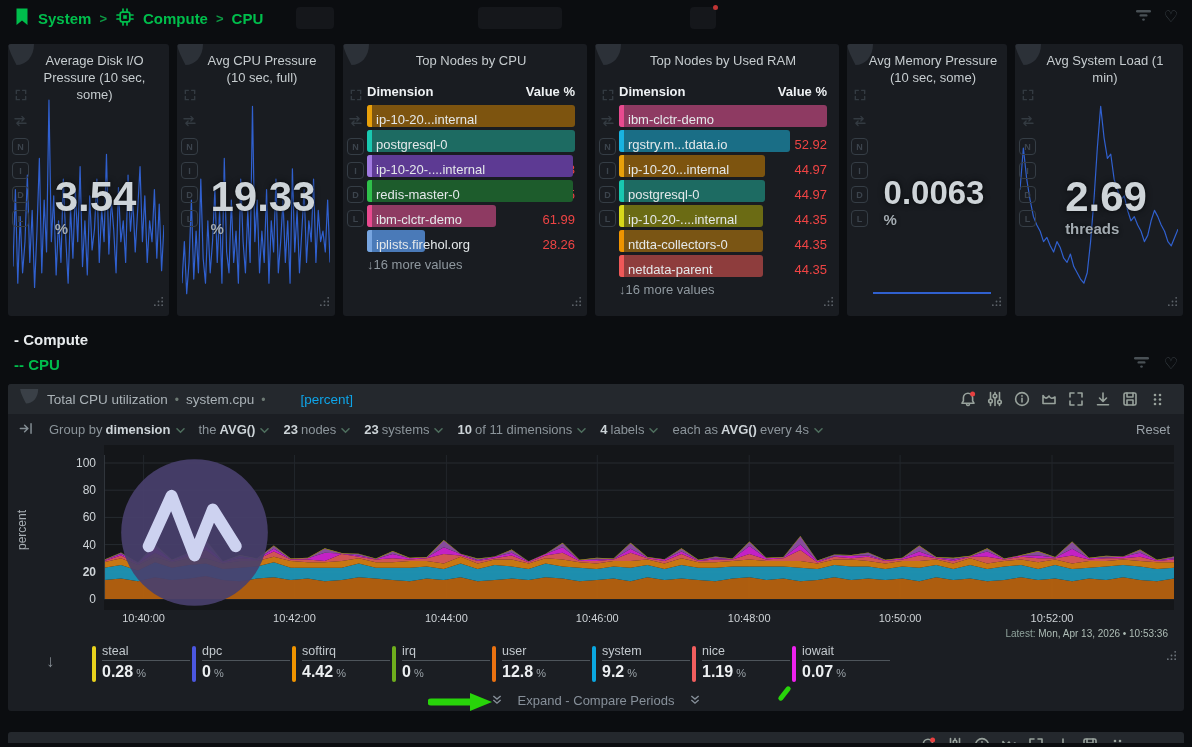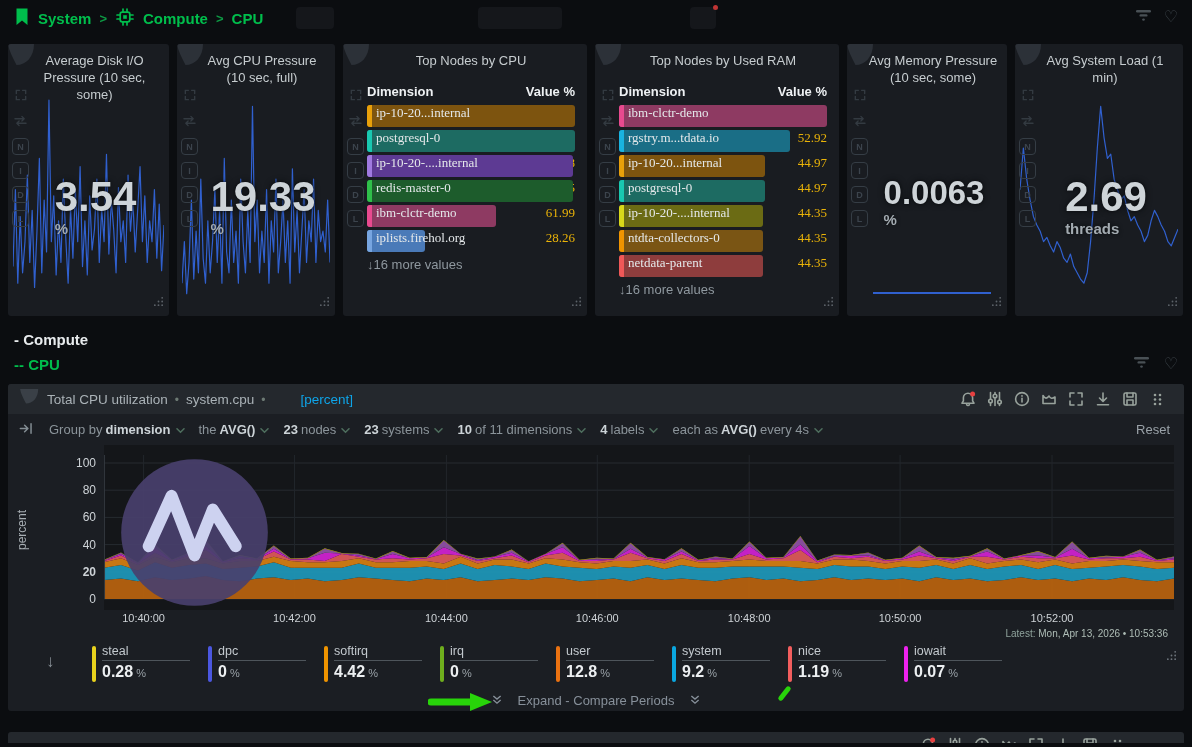--- a/index.html
+++ b/index.html
@@ -31,25 +31,25 @@
   .biginner{display:inline-block;text-align:left;}
   .bigval{font-size:42px;font-weight:bold;color:#ced4d8;line-height:1;
           text-shadow:0 0 6px rgba(10,12,14,.9),0 0 2px rgba(10,12,14,.9);}
   .bigval.small{font-size:33px;}
   .bigunit{font-size:15px;font-weight:bold;color:#a3abb1;margin-top:2px;
            text-shadow:0 0 4px rgba(10,12,14,.9);}
   .resize{position:absolute;right:5px;bottom:5px;opacity:.8;}
   
   .tbl{position:relative;z-index:2;margin:14px 12px 0 24px;}
   .tbl-head{display:flex;justify-content:space-between;font-size:13px;font-weight:bold;color:#eef1f3;margin-bottom:6px;}
-  .trow{display:flex;align-items:flex-start;height:22px;margin-bottom:3px;position:relative;font-family:Liberation Serif, serif;}
+  .trow{display:flex;align-items:flex-end;height:22px;margin-bottom:3px;position:relative;}
   .tbar{position:absolute;left:0;top:0;bottom:0;border-radius:3px;display:flex;}
   .tedge{width:5px;border-radius:3px 0 0 3px;}
   .tname{position:relative;z-index:1;padding-left:9px;font-size:13px;color:#e4e8ea;white-space:nowrap;}
-  .tval{margin-left:auto;font-size:13px;color:#eab308;}
+  .tval{margin-left:auto;font-size:13px;color:#ef4444;}
   .tmore{font-size:13px;color:#8f989f;margin-top:5px;}
   
   .sec-compute{margin:15px 0 0 14px;font-size:15px;font-weight:bold;color:#e8ebed;}
   .sec-row{margin:7px 14px 0 14px;display:flex;align-items:center;}
   .sec-cpu{font-size:15px;font-weight:bold;color:#00be4c;}
   .sec-row .right{margin-left:auto;display:flex;gap:14px;align-items:center;}
   
   .panel{margin:11px 8px 0 8px;background:#1b1e23;border-radius:3px;position:relative;}
   .phead{height:30px;background:#24282d;border-radius:3px 3px 0 0;display:flex;align-items:center;padding:0 18px 0 12px;}
   .ptitle{display:flex;gap:7px;align-items:baseline;font-size:13.5px;color:#aab2b7;margin-left:8px;}
@@ -68,21 +68,21 @@
   .yticks span{position:absolute;right:8px;}
   .plotwrap{flex:1;position:relative;margin-right:10px;background:#141619;}
   .plotwrap svg{width:100%;height:165px;display:block;}
   .anom{position:absolute;left:8px;top:5px;}
   .xlabels{margin:2px 10px 0 96px;position:relative;height:16px;font-size:11px;color:#ced3d7;}
   .xlabels span{position:absolute;transform:translateX(-50%);}
   .latest{height:13px;text-align:right;padding-right:16px;font-size:10px;color:#8fa39c;}
   .latest .lv{color:#aebdb6;}
   .legendrow{position:relative;margin:3px 10px 0 84px;height:46px;display:flex;}
   .lgarrow{position:absolute;left:-46px;top:8px;color:#8a9298;font-size:17px;}
-  .lgitem{width:116px;display:flex;cursor:pointer;}
+  .lgitem{width:100px;display:flex;cursor:pointer;}
   .lgbar{width:4px;height:36px;border-radius:2px;margin-top:2px;}
   .lgbody{margin-left:6px;width:88px;}
   .lgname{font-size:12.5px;color:#c3c9ce;border-bottom:1px solid #4e555b;padding-bottom:2px;}
   .lgval{margin-top:2px;font-size:16px;font-weight:bold;color:#eceff1;}
   .lgval .u{font-size:11px;font-weight:normal;color:#99a1a7;margin-left:3px;}
   .pfoot{height:21px;display:flex;align-items:center;justify-content:center;gap:16px;
          font-size:13px;color:#87909a;cursor:pointer;}
   .presize{position:absolute;right:7px;bottom:46px;}
   
   .arrow1{position:absolute;left:428px;top:692px;z-index:9;pointer-events:none;}

